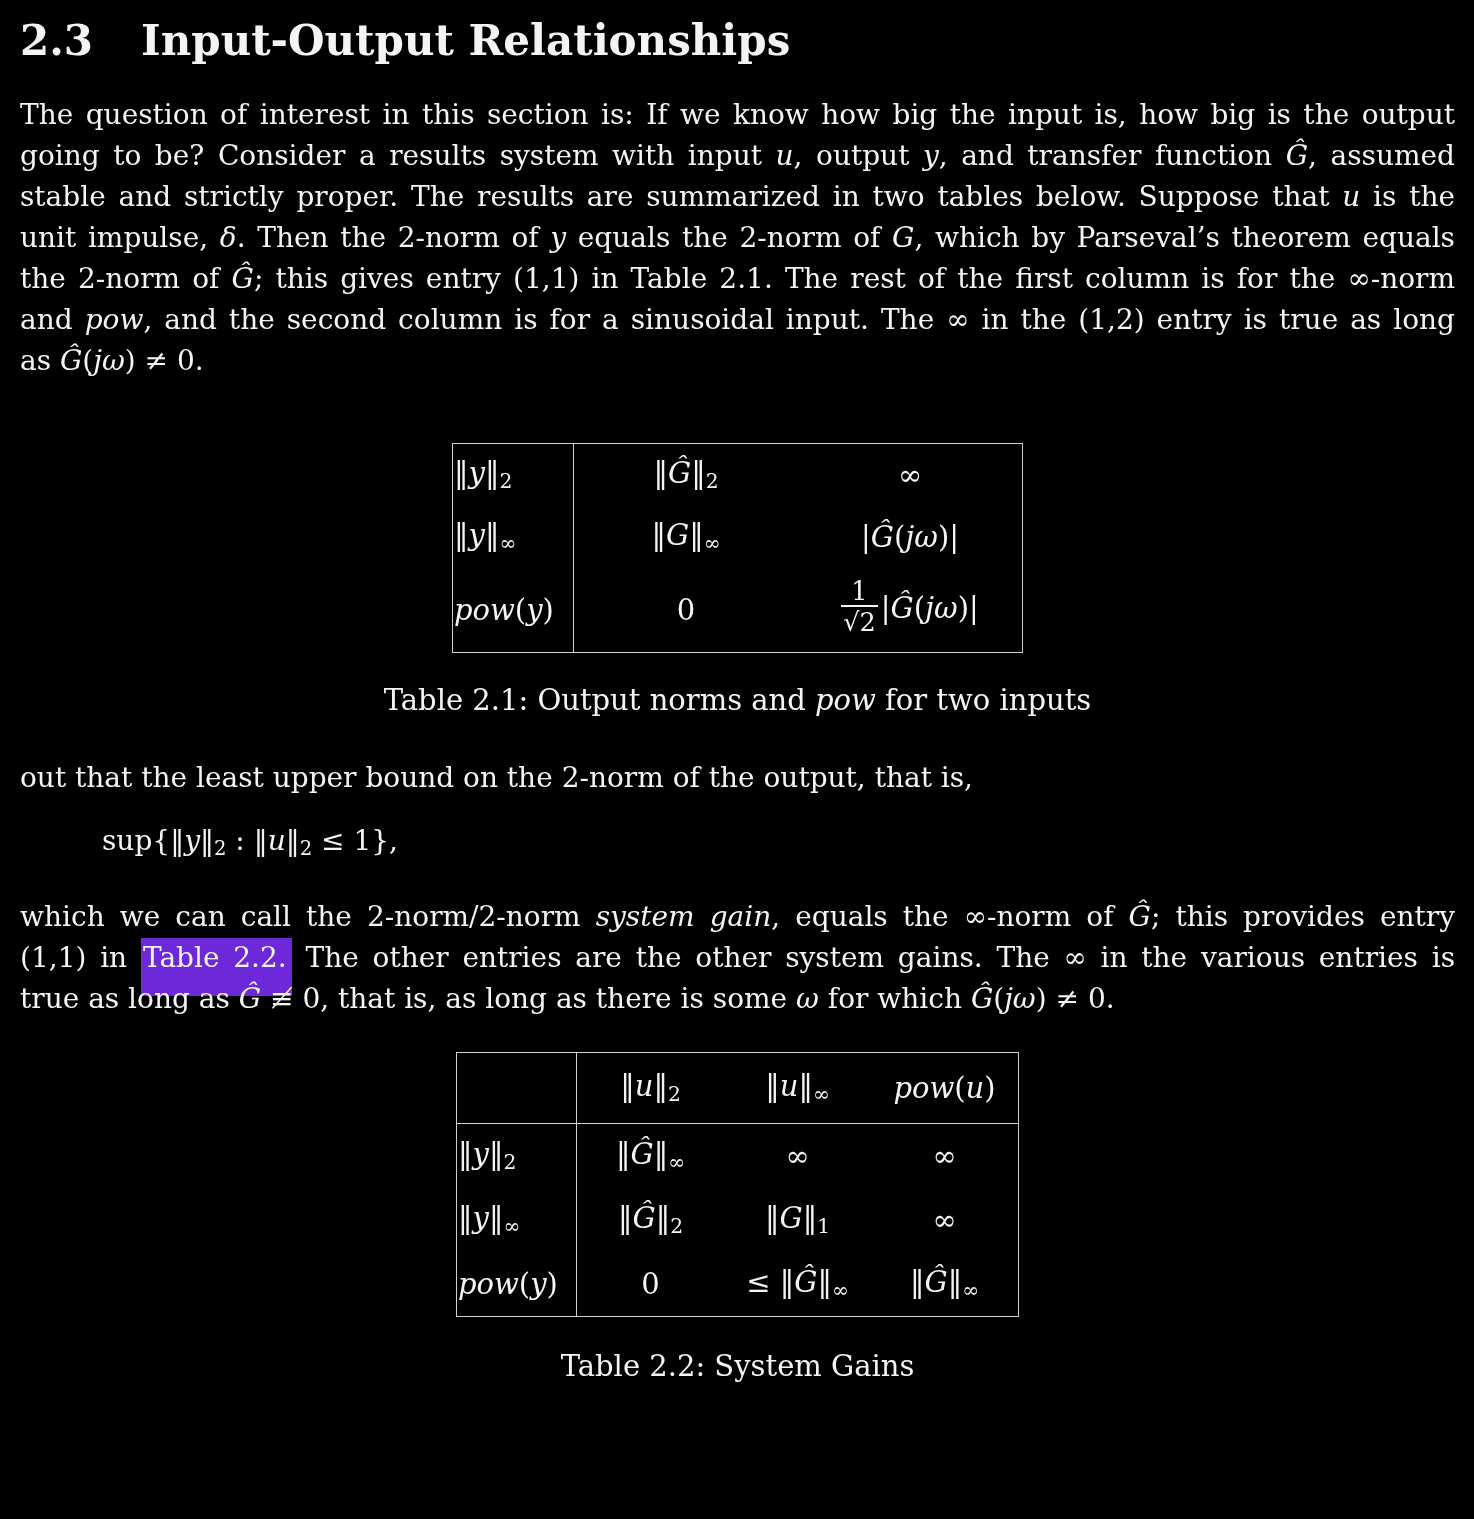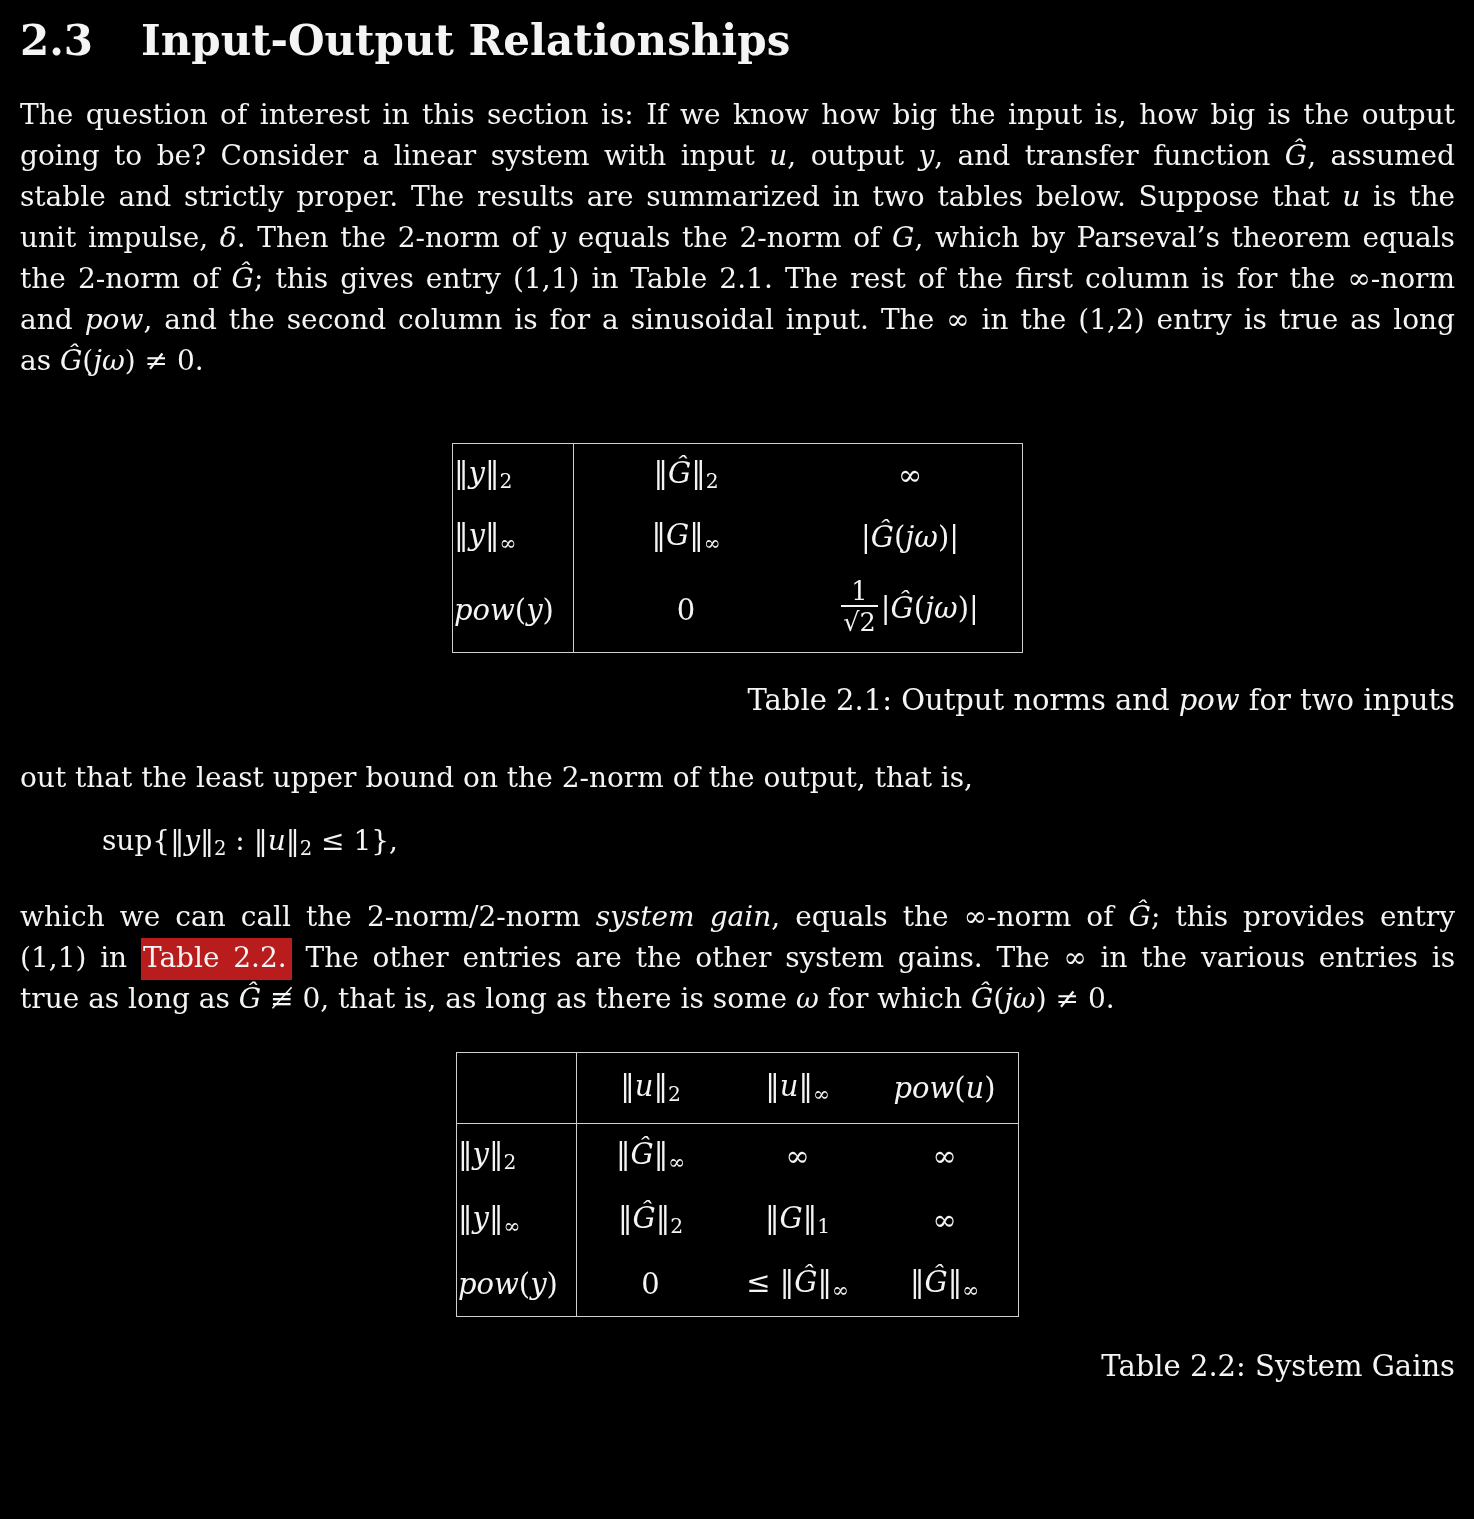--- a/index.html
+++ b/index.html
@@ -15,21 +15,21 @@
   }
   .heading{font-size:42px;font-weight:bold;line-height:54px;margin-top:2px;}
   .heading .num{display:inline-block;margin-right:48px;}
   .para{font-size:28px;}
   .line{height:41px;line-height:41px;text-align:justify;text-align-last:justify;white-space:normal;}
   .line.end{text-align-last:left;}
   .line.indent{text-indent:52px;}
   .p1{margin-top:26px;}
   .t1w{margin-top:62px;}
   .t2w{margin-top:33px;}
-  .caption{font-size:29px;text-align:right;}
+  .caption{font-size:29px;text-align:center;}
   .cap1{margin-top:30px;}
   .cap2{margin-top:32px;}
   .p2{margin-top:40px;}
   .eq{margin-top:28px;font-size:28px;height:44px;line-height:30px;padding-left:82px;}
   .p3{margin-top:26px;}
   table.t{border-collapse:collapse;margin:0 auto;font-size:29px;color:#f4f4f4;border:1.5px solid #cfcfcf;}
   .t td{vertical-align:middle;}
   .t tr.hdr td{border-bottom:1.5px solid #cfcfcf;}
   .t td.lbl{text-align:left;border-right:1.5px solid #cfcfcf;}
   .t td.c{text-align:center;}
@@ -37,38 +37,38 @@
   .t1 td.c{width:222px;}
   .t1 tr.hdr td{height:66px;}
   .t1 tr.dr td{height:60px;}
   .t1 tr.fr td{height:82px;}
   .t2 td.lbl{width:117px;}
   .t2 td.c{width:145px;}
   .t2 tr.hdr td{height:68px;}
   .t2 tr.dr td{height:62px;}
   .it{font-style:italic;}
   .sb{font-size:0.7em;vertical-align:-0.26em;}
-  .hl{background:#b91c1c;padding:3px 5px 6px 2px;}
+  .hl{background:#6d28d9;padding:3px 5px 22px 2px;}
   .ol{border-top:2px solid #f4f4f4;}
   .frac{display:inline-flex;flex-direction:column;align-items:center;vertical-align:middle;line-height:1.06;font-size:0.88em;margin-right:3px;position:relative;top:-3px;}
   .frac .fden{border-top:2px solid #f4f4f4;padding:2px 2px 0 2px;}
   .frac .fnum{padding:0 2px;}
 </style>
 </head>
 <body>
 
 <div class="page">
 
   <div class="heading">
     <span class="num">2.3</span><span>Input-Output Relationships</span>
   </div>
 
   <div class="para p1">
     <div class="line"><span>The question of interest in this section is: If we know how big the input is, how big is the output</span></div>
-    <div class="line"><span>going to be? Consider a linear system with input </span><span class="it">u</span><span>, output </span><span class="it">y</span><span>, and transfer function </span><span class="it">Ĝ</span><span>, assumed</span></div>
+    <div class="line"><span>going to be? Consider a results system with input </span><span class="it">u</span><span>, output </span><span class="it">y</span><span>, and transfer function </span><span class="it">Ĝ</span><span>, assumed</span></div>
     <div class="line"><span>stable and strictly proper. The results are summarized in two tables below. Suppose that </span><span class="it">u</span><span> is the</span></div>
     <div class="line"><span>unit impulse, </span><span class="it">δ</span><span>. Then the 2-norm of </span><span class="it">y</span><span> equals the 2-norm of </span><span class="it">G</span><span>, which by Parseval’s theorem equals</span></div>
     <div class="line"><span>the 2-norm of </span><span class="it">Ĝ</span><span>; this gives entry (1,1) in Table 2.1. The rest of the first column is for the ∞-norm</span></div>
     <div class="line"><span>and </span><span class="it">pow</span><span>, and the second column is for a sinusoidal input. The ∞ in the (1,2) entry is true as long</span></div>
     <div class="line end"><span>as </span><span class="it">Ĝ</span><span>(</span><span class="it">jω</span><span>) ≠ 0.</span></div>
   </div>
 
   <div class="t1w">
     <table class="t t1">
       <tbody>

